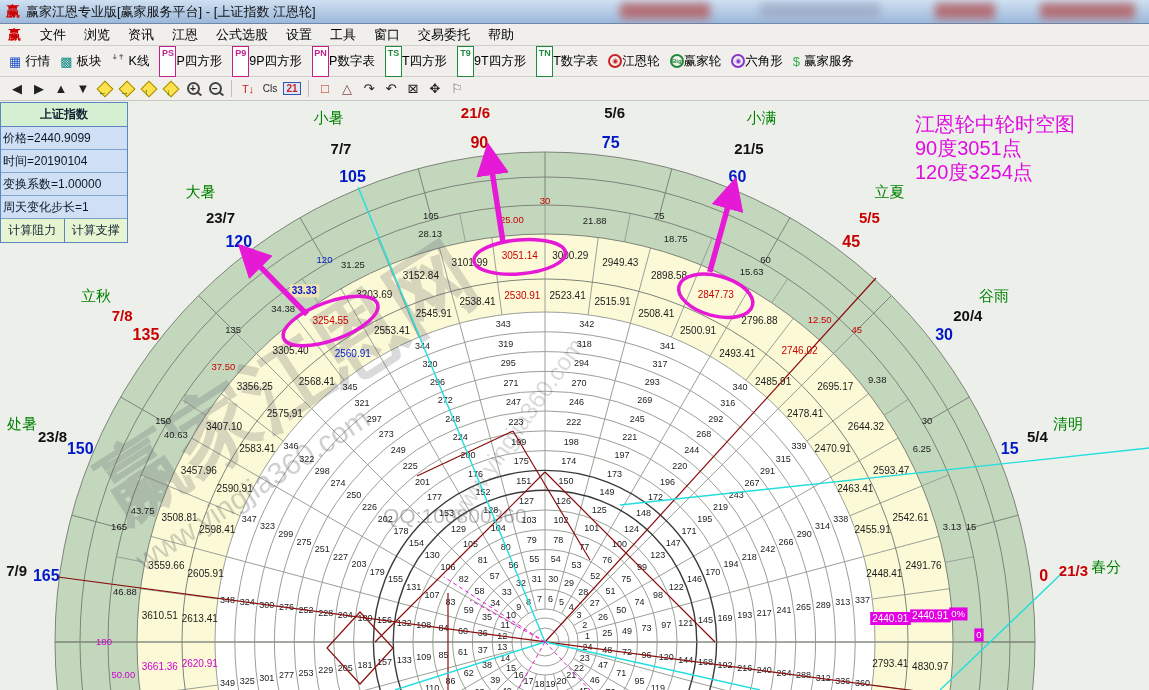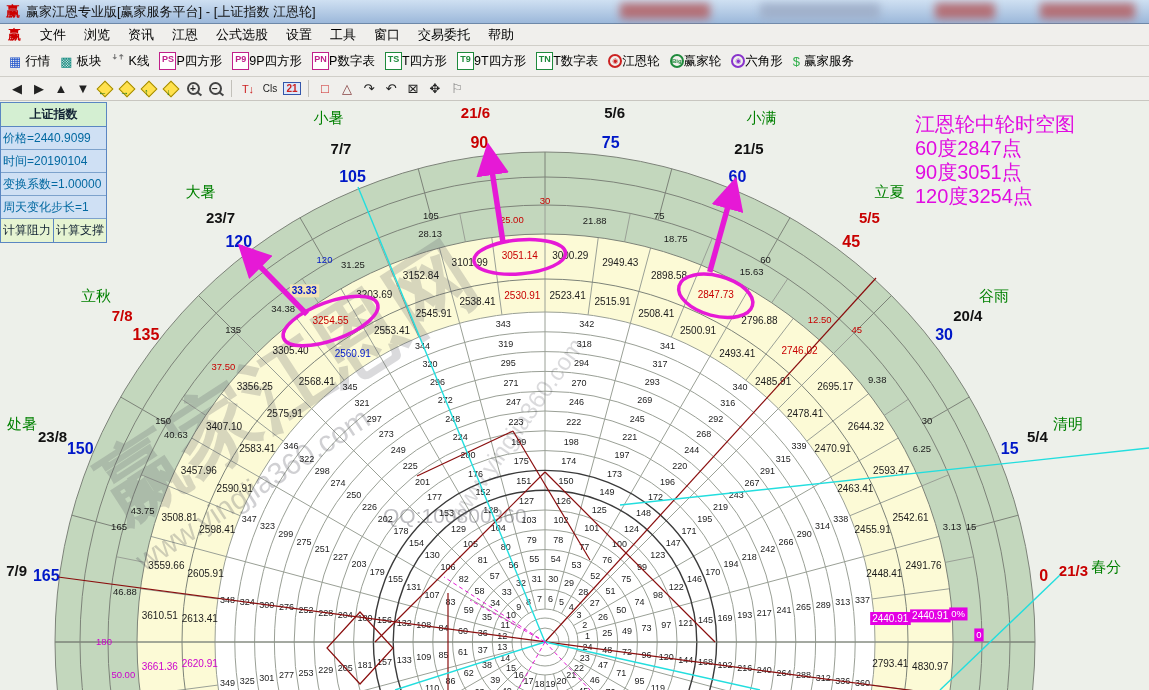--- a/index.html
+++ b/index.html
@@ -14,45 +14,45 @@
   #titlebar .logo { color:#c00; font-weight:bold; margin-right:6px; font-size:14px; }
   .blur-blob { position:absolute; top:3px; height:16px; filter:blur(4px); opacity:.75; border-radius:3px; }
   #menubar { position:absolute; left:0; top:24px; width:1149px; height:22px; background:#f0efec;
     border-bottom:1px solid #d0cec8; display:flex; align-items:center; z-index:5; font-size:13px; }
   #menubar .logo { color:#c00; font-weight:bold; margin:0 10px 0 8px; }
   .menu-item { padding:2px 9px; cursor:default; }
   #toolbar1 { position:absolute; left:0; top:46px; width:1149px; height:31px; background:#f0efec;
     border-bottom:1px solid #d0cec8; display:flex; align-items:center; z-index:5; font-size:12.5px; padding-left:4px; }
   .tb1-item { display:flex; align-items:center; margin:0 5px; white-space:nowrap; }
   .tb1-item .ic { margin-right:4px; font-size:13px; line-height:13px; }
-  .badge { display:inline-block; width:17px; height:18px; font-size:9px; font-weight:bold;
+  .badge { display:inline-block; width:17px; height:31px; font-size:9px; font-weight:bold;
     text-align:center; line-height:13px; border:1px solid; background:#fff; }
   .badge.p { color:#c0208a; border-color:#c0208a; }
   .badge.t { color:#1f8a3c; border-color:#1f8a3c; }
   .ring-ic { display:inline-block; width:14px; height:14px; border-radius:50%; border:2px solid;
     text-align:center; font-size:7px; line-height:10px; font-weight:bold; }
   #toolbar2 { position:absolute; left:0; top:77px; width:1149px; height:24px; background:#f0efec;
     border-bottom:1px solid #c8c6c0; display:flex; align-items:center; z-index:5; padding-left:6px; }
   .tb2-btn { display:inline-flex; align-items:center; justify-content:center; min-width:20px; height:19px;
     margin:0 1px; font-size:13px; color:#222; border:1px solid transparent; }
   .tb2-sep { width:1px; height:17px; background:#c2c0ba; margin:0 5px; }
   .diamond { display:inline-block; width:12px; height:12px; background:#ffe14d; border:1px solid #a08800;
     transform:rotate(45deg); text-align:center; }
   .diamond span { display:inline-block; transform:rotate(-45deg); font-size:9px; line-height:12px; color:#1f7a1f; font-weight:bold; }
   .lens { display:inline-block; width:13px; height:13px; border:2px solid #444; border-radius:50%;
     font-size:10px; line-height:9px; text-align:center; font-weight:bold; position:relative; }
   .lens:after { content:""; position:absolute; width:5px; height:2px; background:#444;
     right:-4px; bottom:-2px; transform:rotate(40deg); }
 
   
-  #panel { position:absolute; left:0; top:102px; width:107px; z-index:4;
+  #panel { position:absolute; left:0; top:102px; width:128px; z-index:4;
     border:1px solid #5a86c2; background:#cfe0f4; font-size:12px; }
   #panel .hd { background:#d4efd2; color:#123; text-align:center; font-weight:bold;
     padding:3px 0; border-bottom:1px solid #5a86c2; }
-  #panel .row { color:#0369a1; padding:2.5px 2px; border-bottom:1px solid #7da2cc; white-space:nowrap; overflow:hidden; }
+  #panel .row { color:#0f172a; padding:2.5px 2px; border-bottom:1px solid #7da2cc; white-space:nowrap; overflow:hidden; }
   #panel .btns { display:flex; }
   #panel .btns div { flex:1; background:#e6f4d2; color:#123; text-align:center; padding:3px 0;
     border-right:1px solid #5a86c2; cursor:default; }
   #panel .btns div:last-child { border-right:none; }
 
   
   #note { position:absolute; left:915px; top:112px; width:232px; z-index:4;
     color:#e10ce1; font-size:20px; line-height:24px; }
   #note .gap { height:20px; }
 
@@ -213,21 +213,20 @@
         <div class="row">周天变化步长=1</div>
       </div>
     <div class="btns" id="panel-btns">
         <div>计算阻力</div>
         <div>计算支撑</div>
       </div>
   </div>
 
   <div id="note">
       <div>江恩轮中轮时空图</div>
-      <div>60度2847点</div>
       <div>90度3051点</div>
       <div>120度3254点</div>
       <div class="gap"></div>
     </div>
 
   <svg id="wheel" width="1149" height="690" viewBox="0 0 1149 690">
     <defs>
       <marker id="ah" markerWidth="6" markerHeight="6" refX="4" refY="3" orient="auto">
         <path d="M0,0 L6,3 L0,6 Z" fill="#e619d6"></path>
       </marker>

